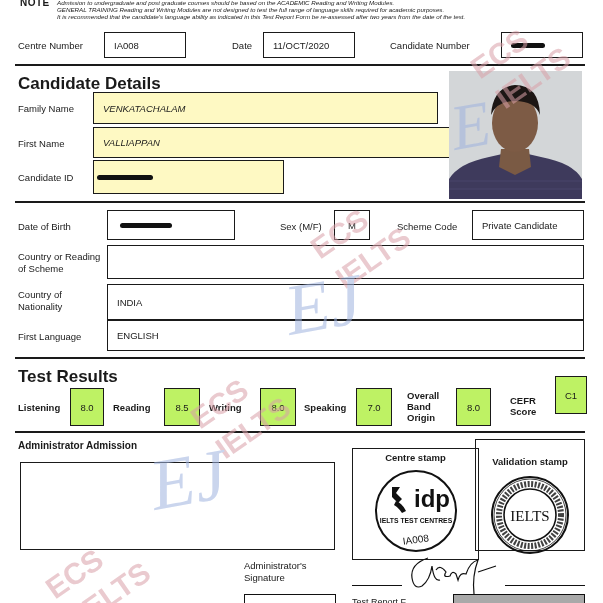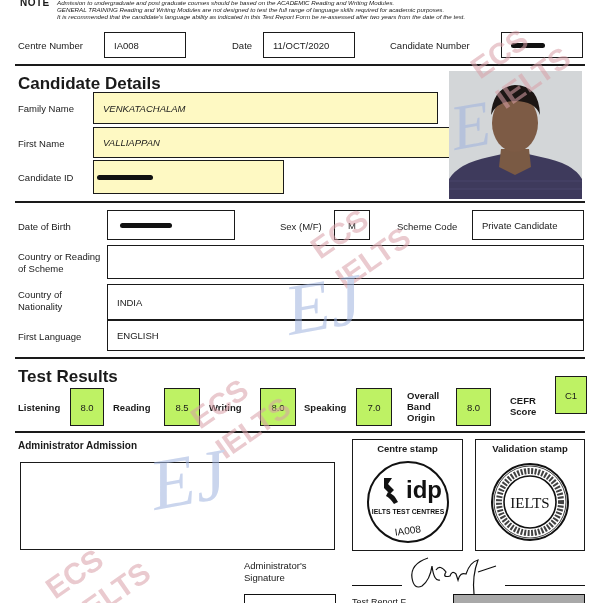--- a/index.html
+++ b/index.html
@@ -128,34 +128,34 @@
     <span>C1</span>
   </div>
 
 <div class="abs hr" style="left:15px;top:431px;width:570px"></div>
 
 <div class="abs section-title" style="left:18px;top:440px;font-size:10px">Administrator Admission</div>
 <div class="abs box" style="left:20px;top:462px;width:315px;height:88px;align-items:flex-start;padding-top:6px">
     <span></span>
   </div>
 
-<div class="abs stamp-box" style="left:352px;top:439px;width:111px;height:112px">
+<div class="abs stamp-box" style="left:352px;top:448px;width:127px;height:112px">
   <div class="stamp-title" style="margin-top:3px">Centre stamp</div>
   <svg width="108" height="92" viewBox="0 0 108 92" style="display:block;margin:0 auto">
     <circle cx="54" cy="48" r="40" fill="none" stroke="#111" stroke-width="2"></circle>
     <path d="M30 24 l8 0 l-4 6 l6 6 l-4 4 l-6 -6 z" fill="#111"></path>
     <path d="M34 38 q6 2 10 10 l-4 2 q-4 -6 -8 -8 z" fill="#111"></path>
     <text x="70" y="44" text-anchor="middle" font-family="Liberation Sans, sans-serif" font-weight="bold" font-size="24" fill="#111">idp</text>
     <text x="54" y="60" text-anchor="middle" font-family="Liberation Sans, sans-serif" font-weight="bold" font-size="6.8" fill="#111">IELTS TEST CENTRES</text>
     <text x="54" y="80" text-anchor="middle" font-family="Liberation Sans, sans-serif" font-size="10" fill="#111" transform="rotate(-8 54 78)">IA008</text>
   </svg>
 </div>
 
 <div class="abs stamp-box" style="left:475px;top:439px;width:110px;height:112px">
-  <div class="stamp-title" style="margin-top:3px">Validation stamp</div>
+  <div class="stamp-title" style="margin-top:16px">Validation stamp</div>
   <svg width="108" height="92" viewBox="0 0 108 92" style="display:block;margin:0 auto">
     <circle cx="54" cy="48" r="38" fill="none" stroke="#111" stroke-width="2"></circle>
     <circle cx="54" cy="48" r="36" fill="none" stroke="#111" stroke-width="0.8"></circle>
     <circle cx="54" cy="48" r="26" fill="none" stroke="#111" stroke-width="1.6"></circle>
     <circle cx="54" cy="48" r="31" fill="none" stroke="#111" stroke-width="6" stroke-dasharray="2 1.5" opacity="0.8"></circle>
     <text x="54" y="54" text-anchor="middle" font-family="Liberation Serif, serif" font-size="15" fill="#111">IELTS</text>
   </svg>
 </div>
 
 <div class="abs lbl" style="left:244px;top:560px;line-height:12px"><span>Administrator's</span><br><span>Signature</span></div>

